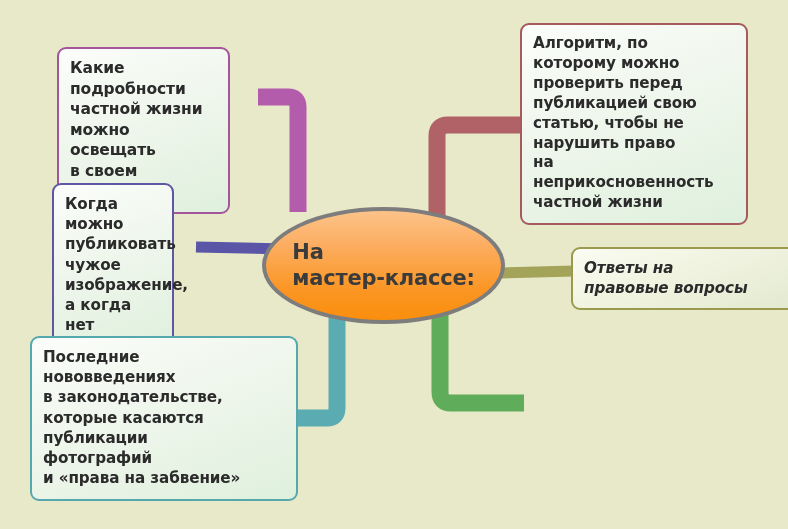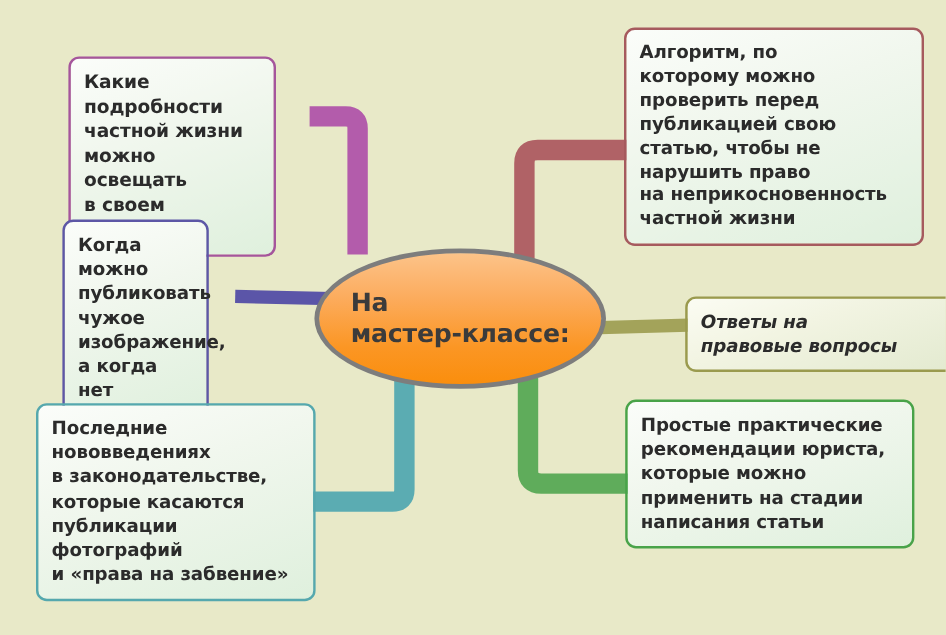--- a/index.html
+++ b/index.html
@@ -42,25 +42,25 @@
     padding: 9px 11px 10px 11px;
     font-weight: bold;
     font-size: 15.5px;
     line-height: 1.33;
     color: #2b2b2b;
     letter-spacing: -0.1px;
     white-space: pre-line;
   }
 
   .node.n-private   { left: 57px;  top: 47px;  width: 173px; border-color: #a5559c; }
-  .node.n-algorithm { left: 520px; top: 23px;  width: 250px; border-color: #a65a5e; }
+  .node.n-algorithm { left: 520px; top: 23px;  width: 228px; border-color: #a65a5e; }
   .node.n-foreign   { left: 52px;  top: 183px; width: 122px; border-color: #5d57a6; }
   .node.n-answers   { left: 571px; top: 247px; width: 226px; border-color: #9a9a4e;
                       background: linear-gradient(160deg, #fbfcf3 0%, #f2f4e2 40%, #e3ead0 100%); font-style: italic; }
-  .node.n-novelties { left: 30px;  top: 336px; width: 233px; border-color: #55a8ae; }
+  .node.n-novelties { left: 30px;  top: 336px; width: 268px; border-color: #55a8ae; }
   .node.n-practical { left: 521px; top: 333px; width: 241px; border-color: #49a349; }
 
   .node.n-algorithm { font-size: 15.2px; line-height: 1.31; }
   .node.n-novelties { font-size: 15.2px; line-height: 1.33; }
   .node.n-practical { font-size: 15.2px; line-height: 1.33; }
   .node.n-foreign   { font-size: 15.2px; line-height: 1.33; }
   .node.n-answers   { font-size: 15.2px; line-height: 1.33; }
 
   
   #center-node {
@@ -132,24 +132,19 @@
 правовые вопросы</div>
 
   <div class="node n-novelties">Последние
 нововведениях
 в законодательстве,
 которые касаются
 публикации
  фотографий
 и «права на забвение»</div>
 
-  <div class="node n-practical">Простые практические
-рекомендации юриста,
-которые можно
-применить на стадии
-написания статьи</div>
 
   <div id="center-node">
     <div id="center-label">На
 мастер-классе:</div>
   </div>
 
 </div>
 
 </body></html>

